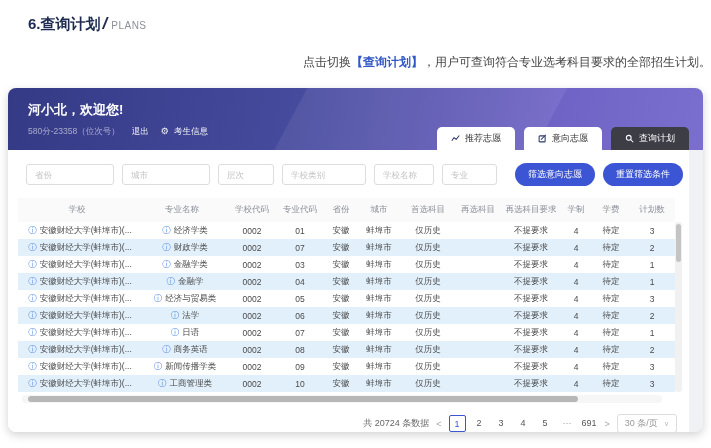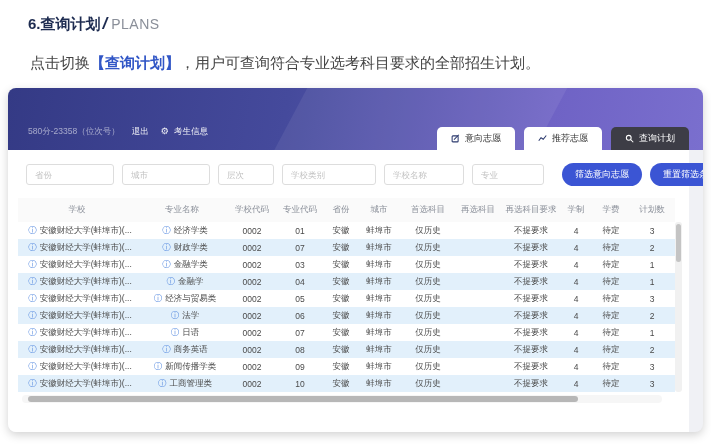--- a/index.html
+++ b/index.html
@@ -2,22 +2,22 @@
 <html><head>
 <meta charset="utf-8">
 <style>
   * { margin:0; padding:0; box-sizing:border-box; }
   html,body { width:711px; height:448px; background:#fff; overflow:hidden;
     font-family:"Liberation Sans","DejaVu Sans",sans-serif; }
 
   
   .doc-heading { margin:14px 0 0 28px; font-size:15px; font-weight:bold; color:#1d2b50; }
   .doc-heading .slash { font-style:italic; font-weight:bold; font-size:17px; color:#1d2b50; margin:0 4px 0 2px; }
-  .doc-heading .en { font-size:14px; font-weight:normal; color:#8a8f99; letter-spacing:.5px; }
-  .doc-intro { margin:20px 0 0 30px; font-size:15px; color:#444; }
+  .doc-heading .en { font-size:10px; font-weight:normal; color:#8a8f99; letter-spacing:.5px; }
+  .doc-intro { margin:20px 0 0 30px; font-size:12px; color:#444;text-align:right; }
   .doc-intro .hl { color:#3156c6; font-weight:bold; }
 
   
   .card { position:absolute; left:8px; top:88px; width:695px; height:344px;
     background:#f0f1f5; border-radius:8px; box-shadow:0 3px 10px rgba(0,0,0,.18); overflow:hidden; }
 
   
   .app-header { position:relative; height:62px;
     background:linear-gradient(100deg,#343a85 0%,#454a9c 40%,#6f63c5 78%,#7a6fce 100%); overflow:hidden; }
   .app-header .band { position:absolute; left:40%; top:-30px; width:260px; height:140px;
@@ -39,21 +39,21 @@
   .tab.active svg { stroke:#fff; }
 
   
   .app-body { position:absolute; left:0; top:62px; right:14px; bottom:0; background:#fff; }
 
   
   .filter-row { display:flex; align-items:center; gap:8px; margin:13px 0 0 18px; }
   .filter-row input { height:21px; border:1px solid #ddd; border-radius:3px; padding:0 8px;
     font-size:8.5px; color:#333; outline:none; }
   .filter-row input::placeholder { color:#c2c2c2; }
-  .f0{width:88px}.f1{width:88px}.f2{width:56px}.f3{width:94px}.f4{width:80px}.f5{width:72px}
+  .f0{width:88px}.f1{width:88px}.f2{width:56px}.f3{width:84px}.f4{width:60px}.f5{width:55px}
   .pill-btn { height:23px; border:none; border-radius:12px; background:#3b55d4; color:#fff;
     font-size:9px; padding:0 13px; cursor:pointer; white-space:nowrap; }
   .pill-btn.first { margin-left:10px; }
 
   
   .table-zone { position:relative; margin:12px 0 0 10px; width:664px; }
   .table-clip { width:657px; overflow:hidden; }
   table { width:684px; table-layout:fixed; border-collapse:collapse; }
   col.c0{width:118px} col.c1{width:92px} col.c2{width:48px} col.c3{width:48px}
   col.c4{width:34px} col.c5{width:42px} col.c6{width:56px} col.c7{width:44px}
@@ -88,38 +88,39 @@
   <span>6.</span><span>查询计划</span><span class="slash">/</span><span class="en">PLANS</span>
 </div>
 <div class="doc-intro">
   <span>点击切换</span><span class="hl">【查询计划】</span><span>，用户可查询符合专业选考科目要求的全部招生计划。</span>
 </div>
 
 <div class="card">
 
   <div class="app-header">
     <div class="band"></div>
+    <div class="welcome">河小北，欢迎您!</div>
     <div class="sub-row">
       <span class="dim">580分-23358（位次号）</span>
       <span>退出</span>
       <span><span class="gear">⚙</span> <span>考生信息</span></span>
     </div>
     <div class="tabs">
+      <div class="tab">
+        <svg viewBox="0 0 12 12">
+            <polyline points="1,9 4,5 7,7 11,2"></polyline>
+          </svg>
+        <span>推荐志愿</span>
+      </div>
       <div class="tab">
         <svg viewBox="0 0 12 12">
             <rect x="1.5" y="2.5" width="8" height="8" rx="1"></rect>
             <line x1="4" y1="7.5" x2="10.5" y2="1"></line>
           </svg>
         <span>意向志愿</span>
-      </div>
-      <div class="tab">
-        <svg viewBox="0 0 12 12">
-            <polyline points="1,9 4,5 7,7 11,2"></polyline>
-          </svg>
-        <span>推荐志愿</span>
       </div>
       <div class="tab active">
         <svg viewBox="0 0 12 12">
             <circle cx="5" cy="5" r="3.2"></circle>
             <line x1="7.6" y1="7.6" x2="11" y2="11"></line>
           </svg>
         <span>查询计划</span>
       </div>
     </div>
   </div>
@@ -327,15 +328,33 @@
         </table>
       </div>
       <div class="vscroll">
           <div class="thumb"></div>
         </div>
     </div>
     <div class="hscroll">
         <div class="thumb"></div>
       </div>
 
+    <div class="pagination">
+      <span>共 20724 条数据</span>
+      <span class="pg-arrow">&lt;</span>
+      <span id="pages" style="display:flex;gap:5px;">
+          <span class="pg-item active">1</span>
+          <span class="pg-item">2</span>
+          <span class="pg-item">3</span>
+          <span class="pg-item">4</span>
+          <span class="pg-item">5</span>
+          <span class="pg-item pg-ellipsis">···</span>
+          <span class="pg-item">691</span>
+        </span>
+      <span class="pg-arrow">&gt;</span>
+      <span class="page-size">
+        <span>30 条/页</span>
+        <span class="caret">∨</span>
+      </span>
+    </div>
 
   </div>
 </div>
 
 </body></html>

